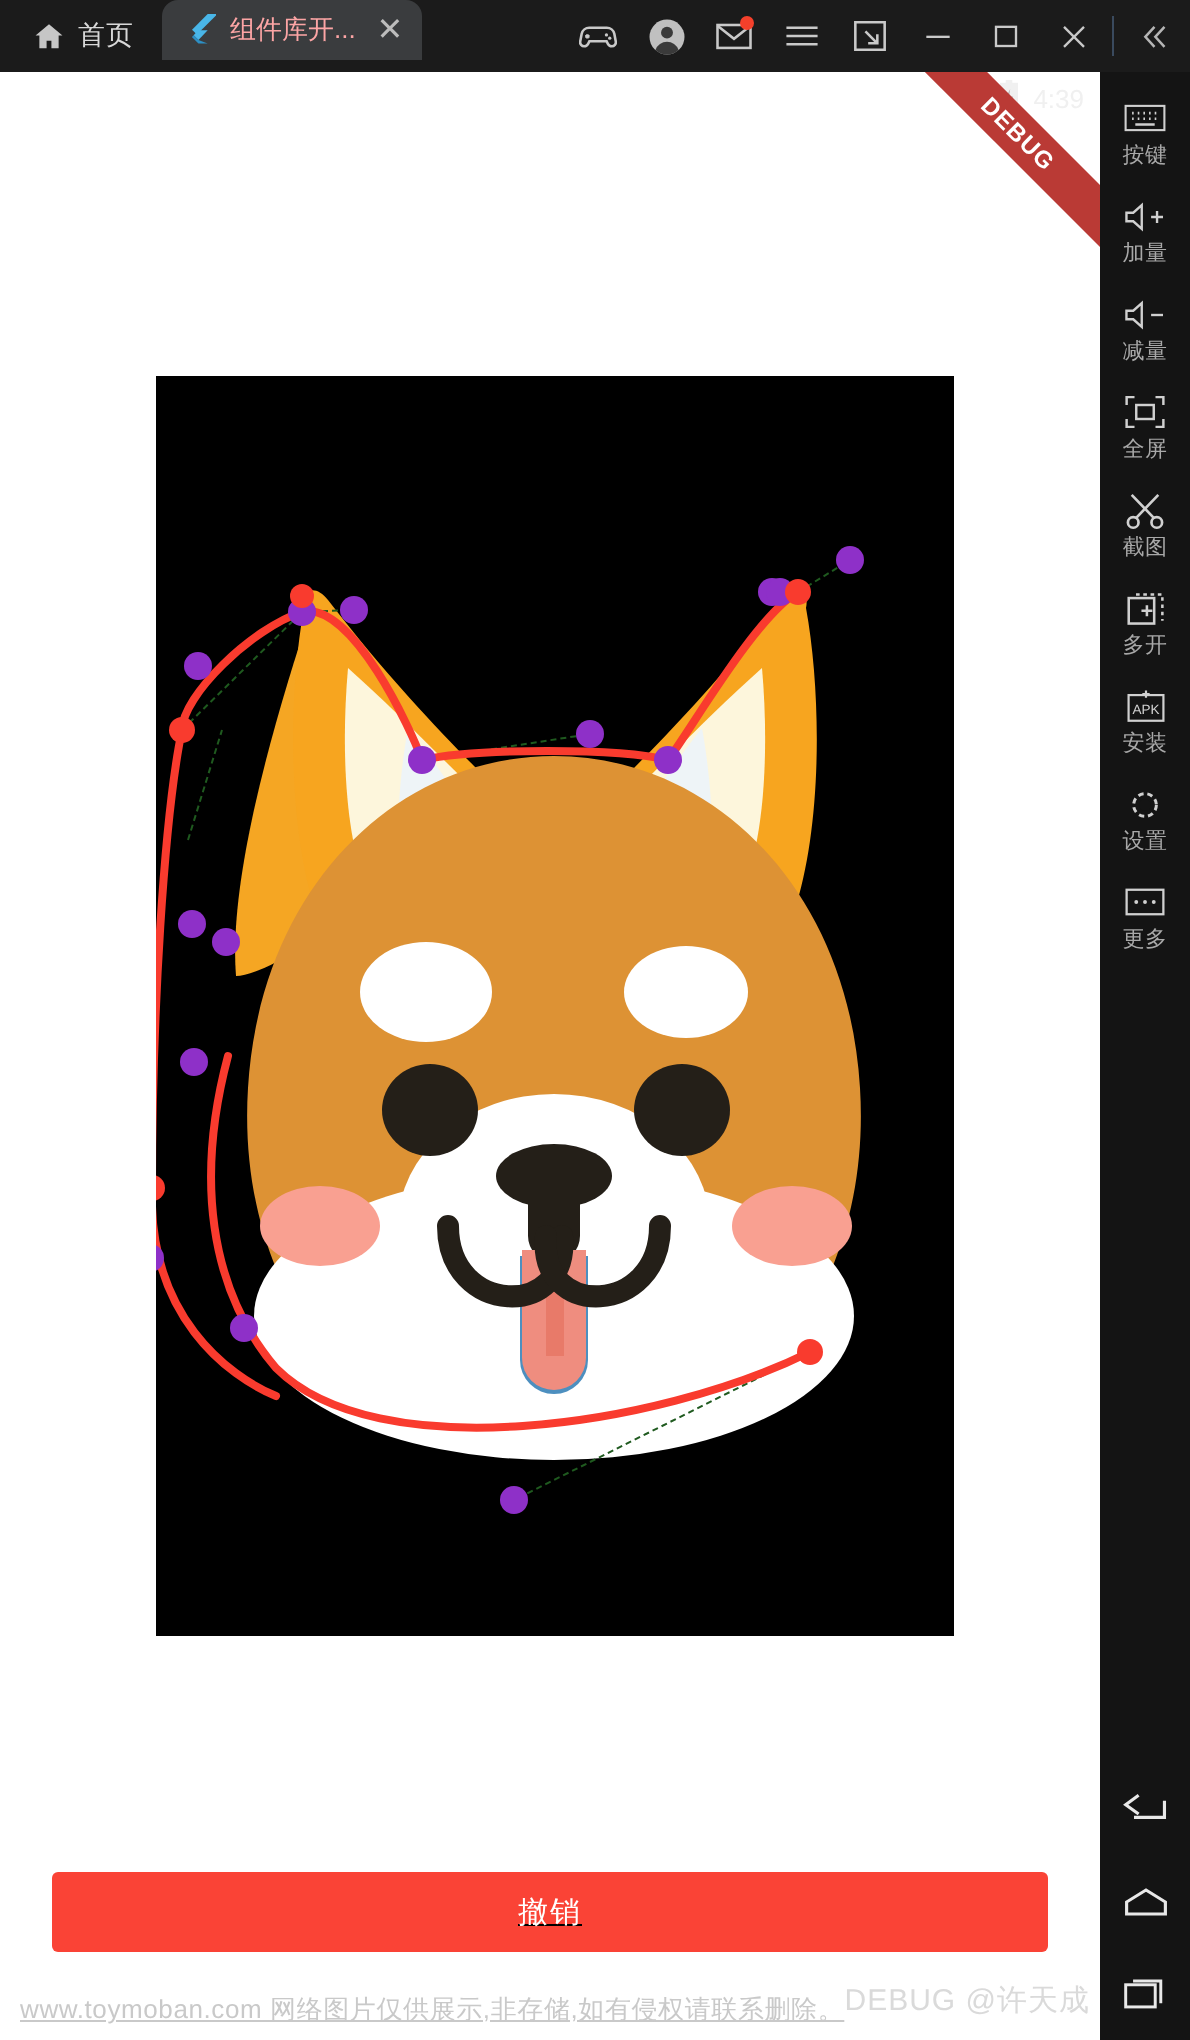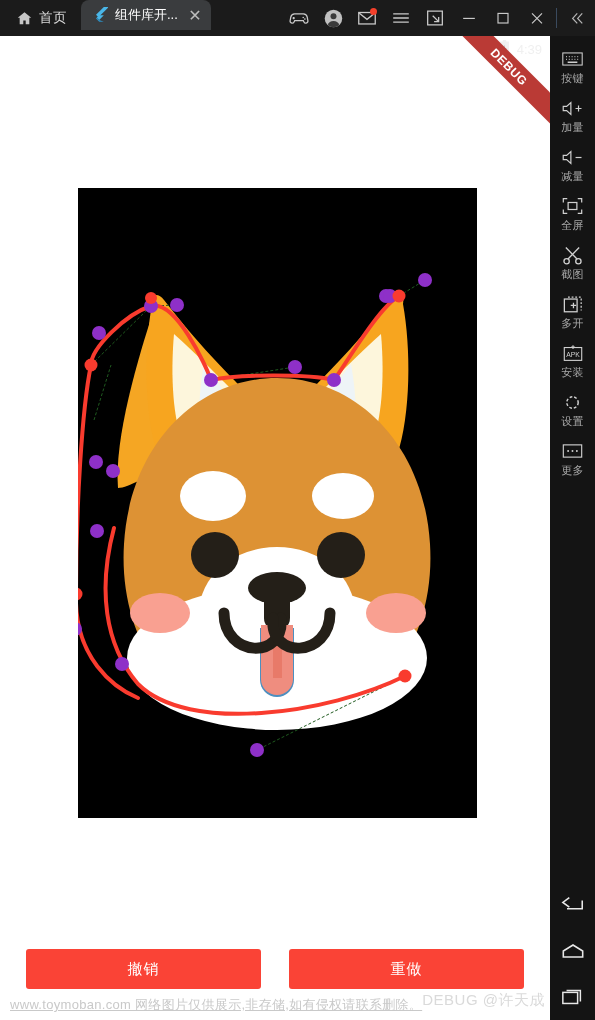--- a/index.html
+++ b/index.html
@@ -35,21 +35,21 @@
   .tab {
     position: relative;
     height: 30px; margin-bottom: 0;
     min-width: 130px;
     background: #3a3c3e;
     border-radius: 8px 8px 0 0;
     display: flex; align-items: center; gap: 7px;
     padding: 0 8px 0 12px;
   }
   .tab .tab-title {
-    color: #ffffff; font-size: 13px;
+    color: #fca5a5; font-size: 13px;
     white-space: nowrap; overflow: hidden;
     max-width: 74px;
   }
   .tab-close {
     margin-left: auto; width: 16px; height: 16px;
     display: flex; align-items: center; justify-content: center;
     color: #bcbcbc;
   }
 
   .titlebar-spacer { flex: 1 1 auto; height: 36px; }
@@ -134,24 +134,25 @@
   .canvas-wrap {
     position: absolute;
     left: 78px; top: 152px;
     width: 399px; height: 630px;
     background: #000;
   }
   .canvas-wrap svg { display: block; }
 
   
   .actions {
-    position: absolute; left: 0; bottom: 31px;
+    position: absolute; left: 0; bottom: 44px;
     width: 550px;
     display: flex; gap: 28px;
     padding: 0 26px;
+    text-decoration: underline;
   }
   .action-btn {
     flex: 1 1 0;
     height: 40px;
     background: #fa4336;
     border-radius: 3px;
     color: #fff; font-size: 15px;
     display: flex; align-items: center; justify-content: center;
     letter-spacing: 1px;
     border: none;
@@ -369,21 +370,20 @@
           <circle cx="73" cy="110" r="6"></circle>
           <circle cx="321" cy="108" r="6.5"></circle>
           <circle cx="-2" cy="406" r="6.5"></circle>
           <circle cx="327" cy="488" r="6.5"></circle>
         </g>
       </svg>
     </div>
 
     <div class="actions">
       <button class="action-btn">撤销</button>
-      <button class="action-btn">重做</button>
     </div>
 
     <div class="watermark-left">www.toymoban.com 网络图片仅供展示,非存储,如有侵权请联系删除。</div>
   </div>
 
   <div class="watermark-right">DEBUG @许天成</div>
 
   <div class="toolbar">
 
     <div class="tool">

